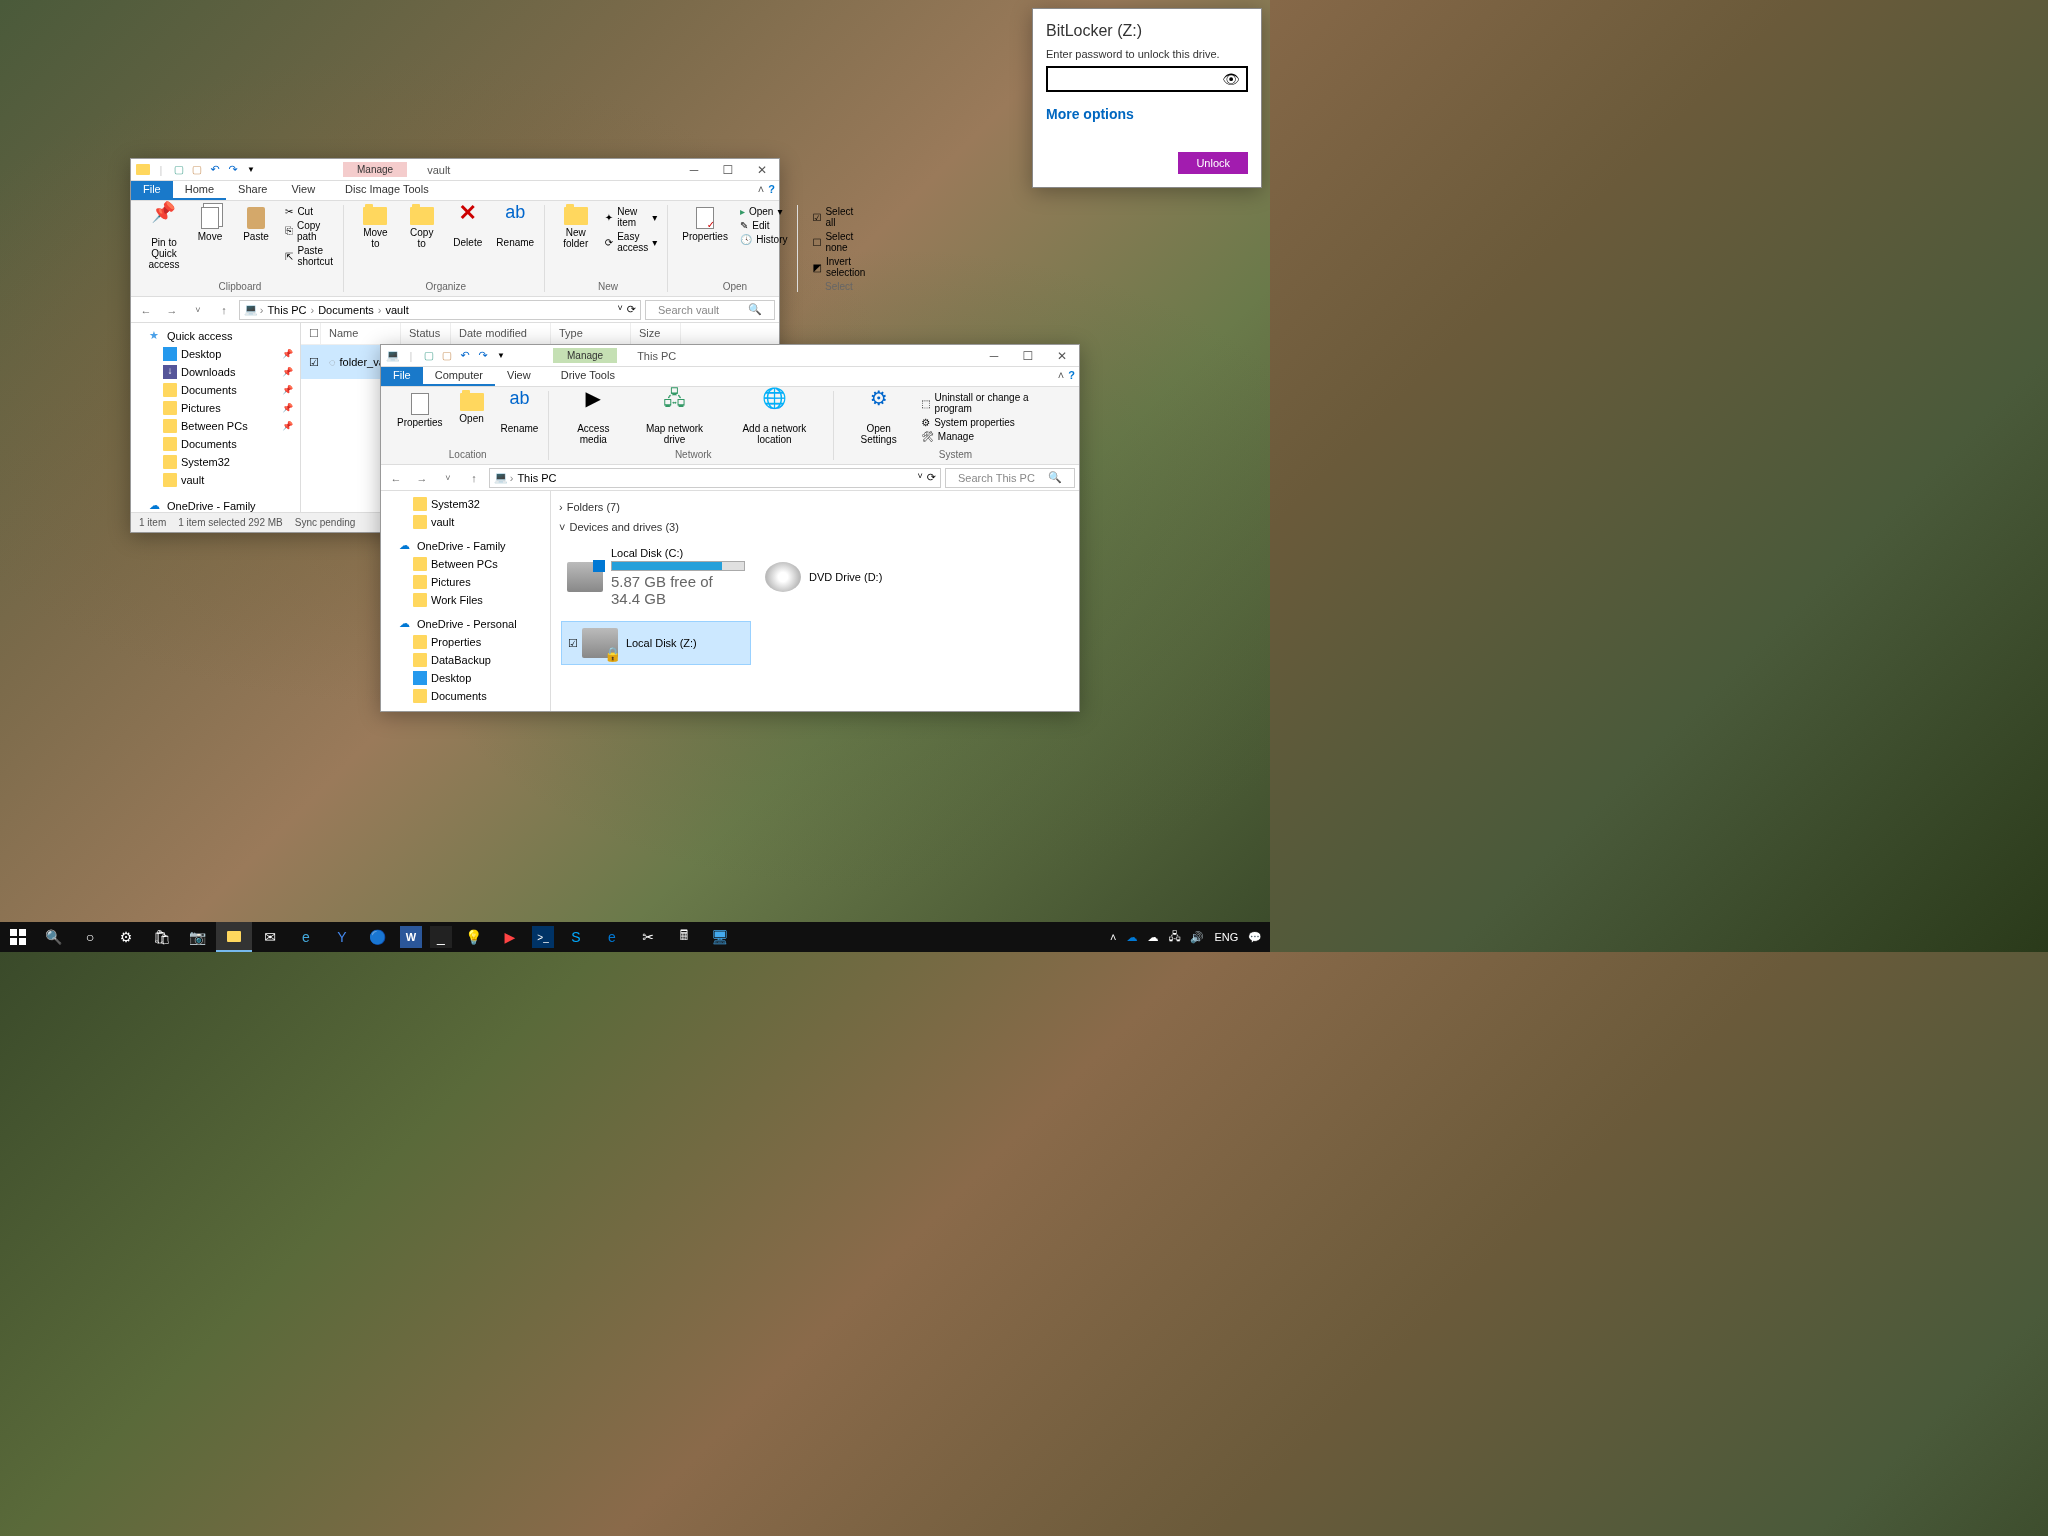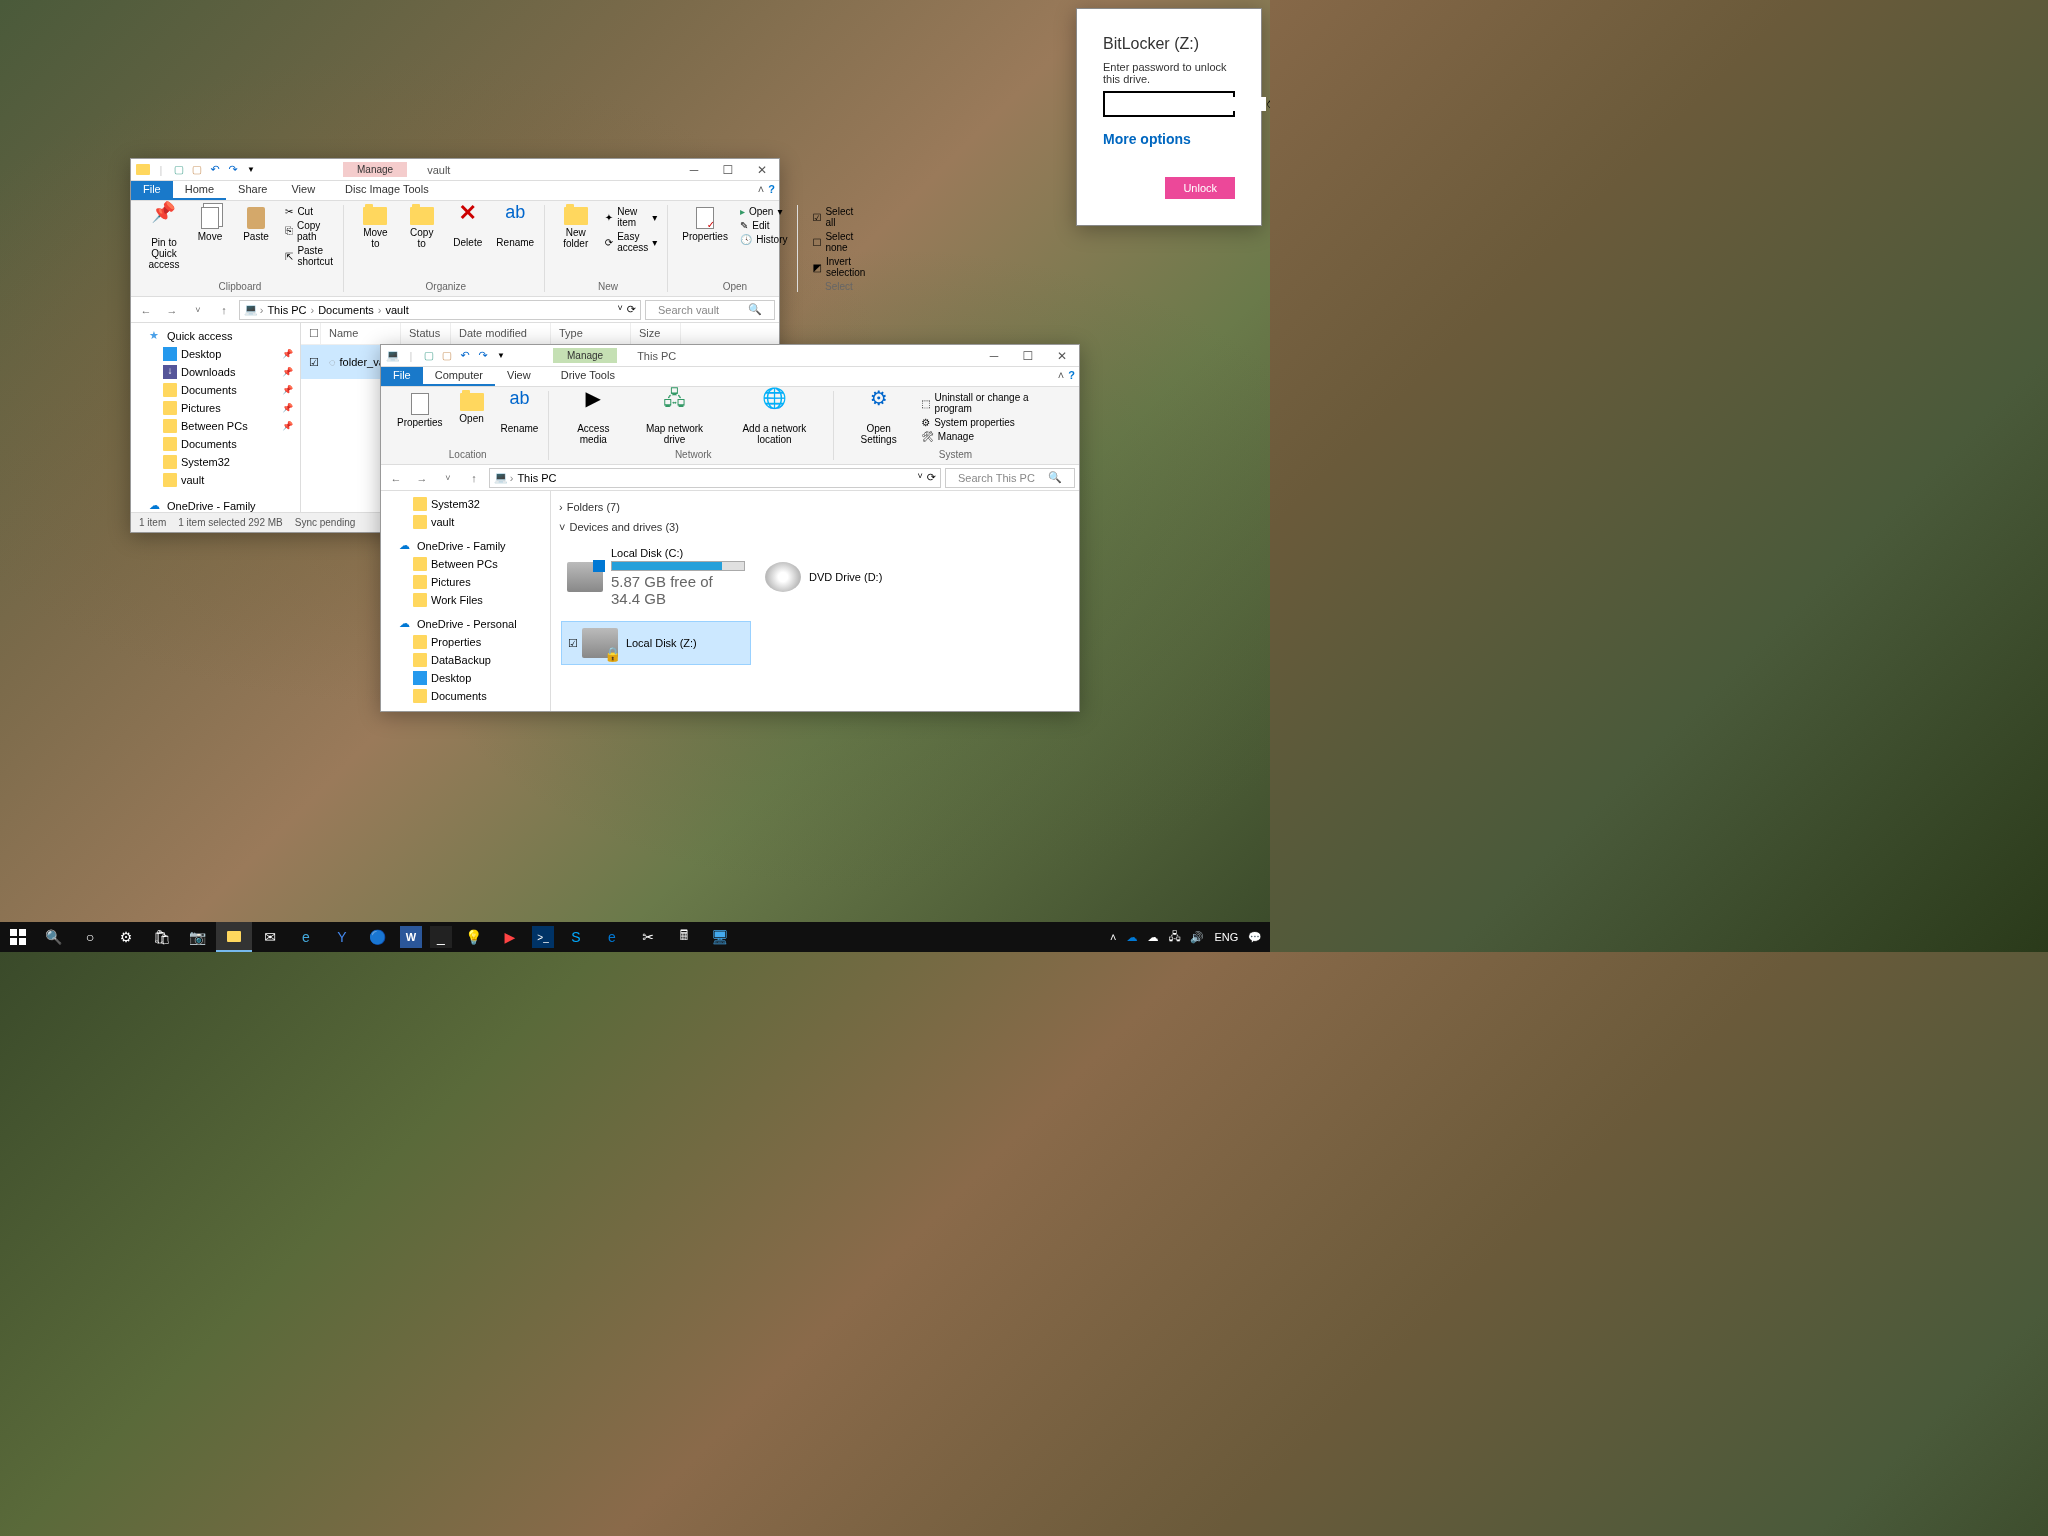--- a/index.html
+++ b/index.html
@@ -69,27 +69,27 @@
 .drives-grid { display: flex; flex-wrap: wrap; gap: 8px; padding: 4px; }
 .drive-item { width: 190px; display: flex; align-items: center; gap: 8px; padding: 6px; }
 .drive-item.selected { background: #cce8ff; border: 1px solid #99d1ff; }
 .drive-icon { width: 36px; height: 30px; flex-shrink: 0; background: linear-gradient(#bbb, #888); border-radius: 2px; position: relative; }
 .drive-icon.win::after { content: ''; position: absolute; right: -2px; top: -2px; width: 12px; height: 12px; background: #0078d4; }
 .drive-icon.dvd { background: radial-gradient(circle, #fff 20%, #bbb 70%); border-radius: 50%; }
 .drive-icon.locked::after { content: '🔒'; position: absolute; right: -4px; bottom: -4px; font-size: 14px; color: #d4a000; }
 .drive-info { flex: 1; font-size: 11px; }
 .drive-bar { width: 100%; height: 10px; background: #e0e0e0; border: 1px solid #aaa; margin: 2px 0; }
 .drive-bar-fill { height: 100%; background: #26a0da; }
-.bitlocker-dialog { position: absolute; top: 8px; right: 8px; width: 186px; background: #fff; border: 1px solid #888; box-shadow: 0 4px 20px rgba(0,0,0,0.3); padding: 26px; }
+.bitlocker-dialog { position: absolute; top: 8px; right: 8px; width: 230px; background: #fff; border: 1px solid #888; box-shadow: 0 4px 20px rgba(0,0,0,0.3); padding: 13px; }
 .bl-title { font-size: 16px; font-weight: normal; margin-bottom: 8px; color: #333; }
 .bl-prompt { font-size: 11px; color: #333; margin-bottom: 6px; }
 .bl-input { width: 100%; border: 2px solid #000; height: 26px; padding: 2px 6px; display: flex; align-items: center; justify-content: space-between; }
 .bl-input input { border: none; outline: none; flex: 1; font-size: 12px; }
 .bl-more { color: #0067c0; font-size: 14px; font-weight: 600; margin-top: 14px; cursor: pointer; }
-.bl-unlock { float: right; margin-top: 30px; background: #ec4899; color: #fff; border: none; padding: 5px 18px; font-size: 11px; cursor: pointer; }
+.bl-unlock { float: right; margin-top: 30px; background: #a21caf; color: #fff; border: none; padding: 5px 18px; font-size: 11px; cursor: pointer; }
 .taskbar { position: absolute; bottom: 0; left: 0; right: 0; height: 30px; background: #101010; display: flex; align-items: center; }
 .tb-btn { width: 36px; height: 30px; display: flex; align-items: center; justify-content: center; color: #fff; font-size: 14px; }
 .tb-btn.start svg { width: 16px; height: 16px; }
 .tb-btn.active { border-bottom: 2px solid #76b9ed; background: #333; }
 .tb-tray { margin-left: auto; display: flex; align-items: center; gap: 2px; padding-right: 4px; }
 .tb-tray-item { padding: 0 4px; color: #fff; font-size: 11px; }
 .folder-small { width: 14px; height: 11px; background: #ffd75e; display: inline-block; border-radius: 1px; }
 </style>
 </head>
 <body>

